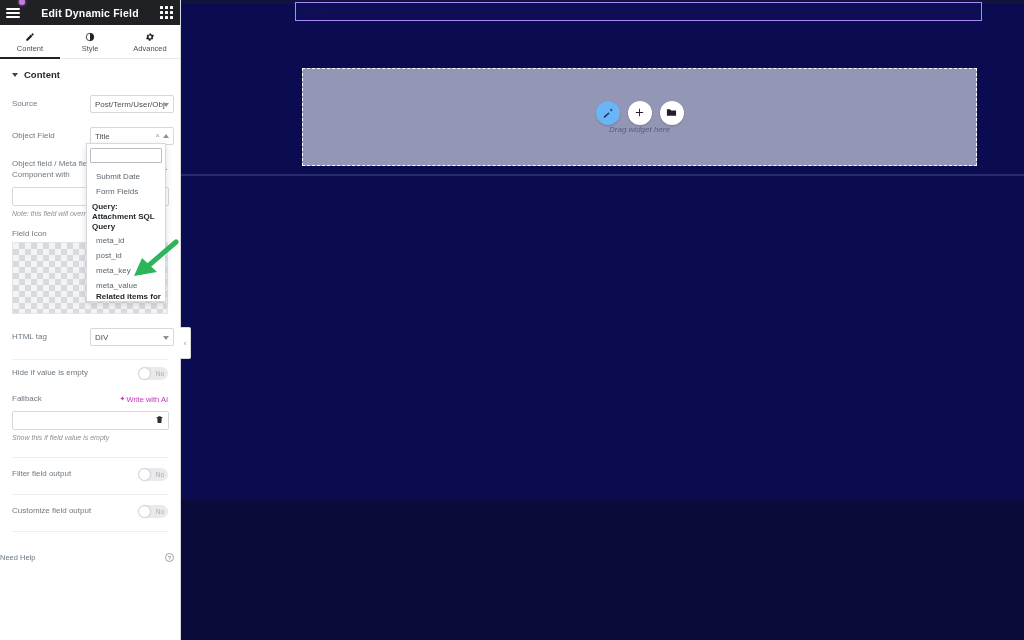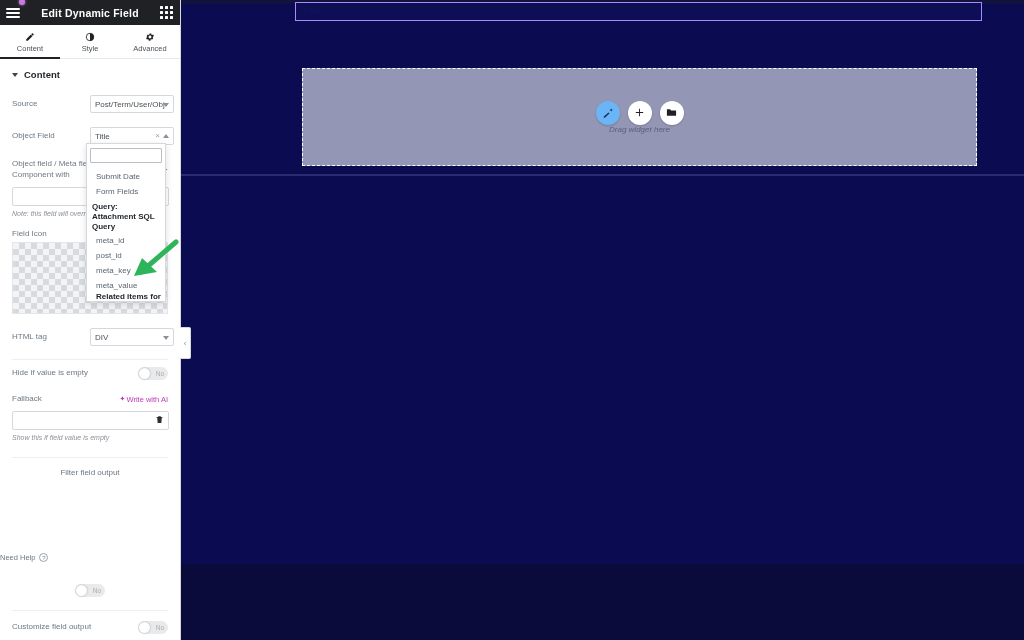--- a/index.html
+++ b/index.html
@@ -2,21 +2,21 @@
 <html><head>
 <meta charset="utf-8">
 <style>
   * { box-sizing: border-box; margin: 0; padding: 0; }
   html, body {
     width: 1024px; height: 640px;
     overflow: hidden;
     font-family: "Liberation Sans", sans-serif;
     background: #0b0b3b;
   }
-  #app { position: relative; width: 1024px; height: 564px; }
+  #app { position: relative; width: 1024px; height: 500px; }
 
   
   #panel {
     position: absolute; left: 0; top: 0;
     width: 181px; height: 640px;
     background: #ffffff;
     border-right: 1px solid #d5d8dc;
     overflow: hidden;
   }
 
@@ -150,21 +150,21 @@
   .fallback-wrap { padding: 2px 12px 0 12px; position: relative; }
   .fallback-wrap .trash {
     position: absolute; right: 16px; top: 4px; width: 9px; height: 11px;
     cursor: pointer;
   }
 
   .divider { height: 1px; background: #eceef0; margin: 6px 12px 0 12px; }
 
   .need-help {
     position: absolute; left: 0; right: 6px; top: 553px;
-    display: flex; align-items: center; justify-content: flex-start; gap: 4px;
+    display: flex; align-items: center; justify-content: space-between; gap: 4px;
     font-size: 7.5px; color: #6d7882; cursor: pointer;
   }
   .need-help .q {
     width: 9px; height: 9px; border-radius: 50%; border: 1px solid #9aa1a9;
     font-size: 6px; display: flex; align-items: center; justify-content: center;
     color: #6d7882;
   }
 
   
   #dropdown {
@@ -382,21 +382,21 @@
       <span class="trash">
         <svg width="9" height="11" viewBox="0 0 24 24" fill="#2b2f34">
           <path d="M6 7h12l-1 14H7L6 7zm3-4h6l1 2h4v2H4V5h4l1-2z"></path>
         </svg>
       </span>
     </div>
     <div class="note">Show this if field value is empty</div>
 
     <div class="divider" style="margin-top:14px;"></div>
 
-    <div class="row" style="padding-top:10px;flex-direction:column;">
+    <div class="row" style="padding-top:10px;">
       <div class="lbl" style="flex:0 0 110px;">Filter field output</div>
       <div class="ctrl">
         <div class="toggle">
           <span class="knob"></span>
           <span class="tog-txt">No</span>
         </div>
       </div>
     </div>
 
     <div class="divider"></div>

